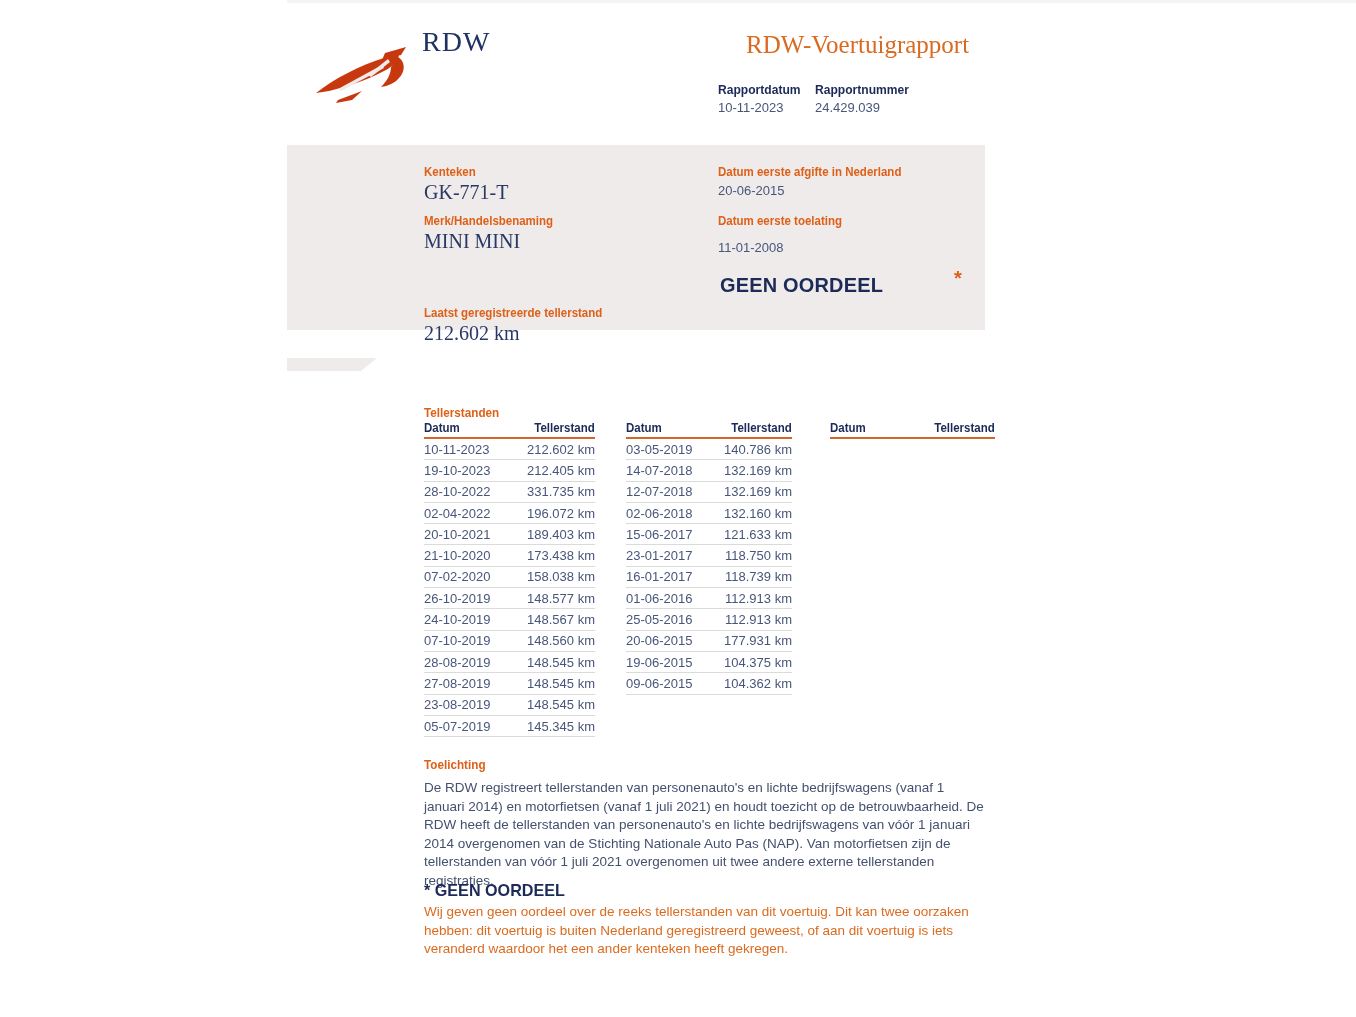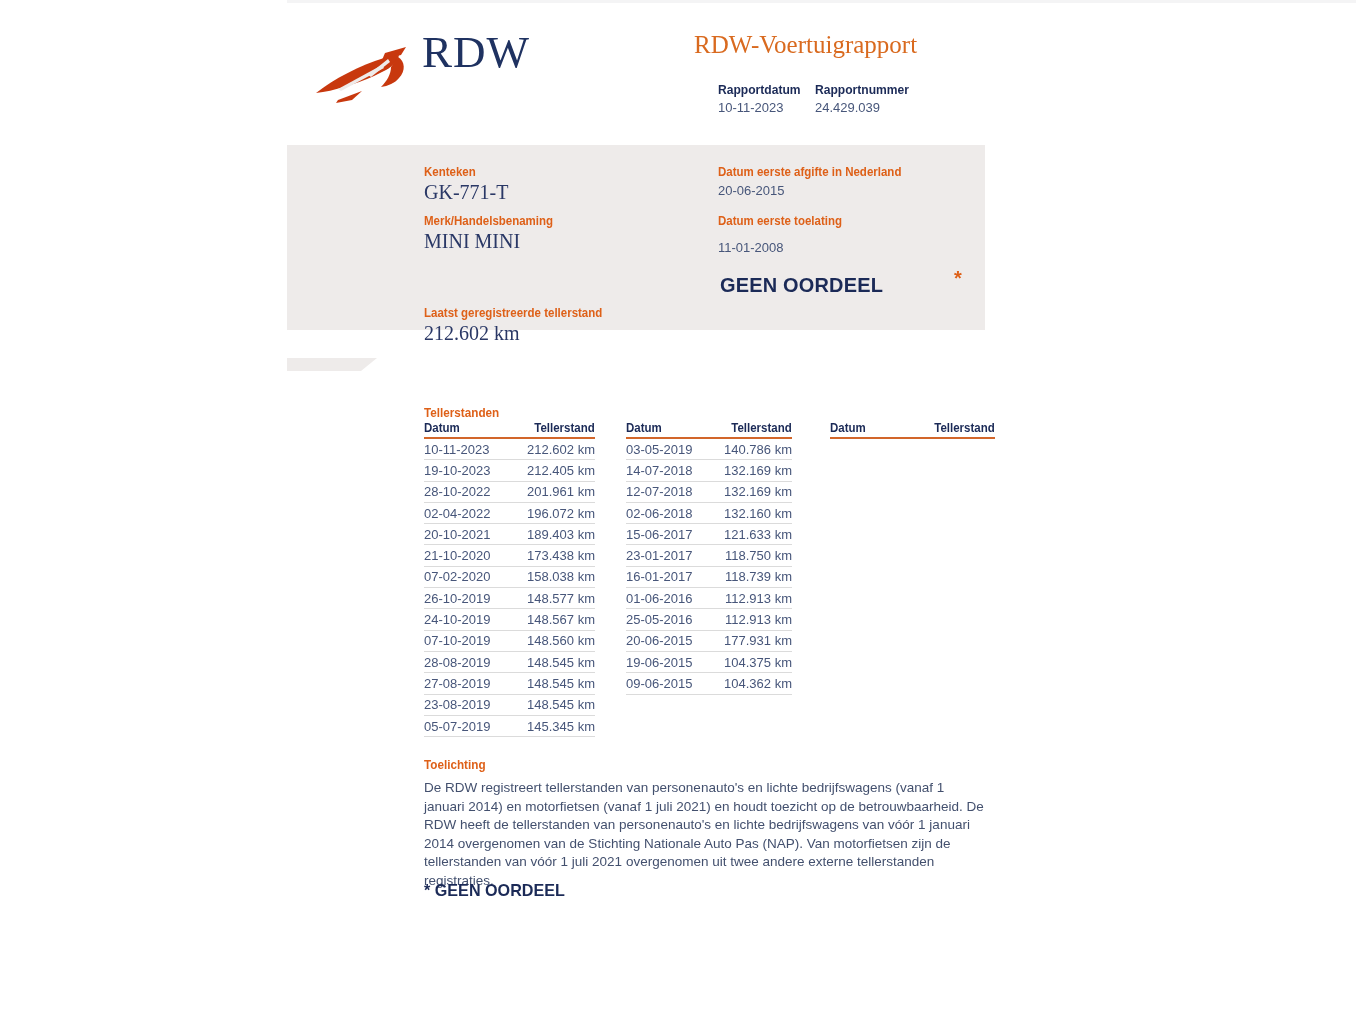--- a/index.html
+++ b/index.html
@@ -6,22 +6,22 @@
   html,body { width:1356px; height:1017px; background:#ffffff; overflow:hidden;
               font-family:"Liberation Sans", sans-serif; }
   .abs { position:absolute; }
   #page { position:relative; width:1356px; height:1017px; background:#fff; }
 
   
   .top-strip { left:287px; top:0; width:1069px; height:3px; background:#f4f4f5; }
 
   
   .wordmark { left:422px; top:26px; font-family:"Liberation Serif", serif;
-              font-size:45px; color:#1f3261; letter-spacing:1px; }
-  .report-title { left:694px; top:31px; font-family:"Liberation Serif", serif;
+              font-size:28px; color:#1f3261; letter-spacing:1px; }
+  .report-title { left:746px; top:31px; font-family:"Liberation Serif", serif;
                   font-size:25px; color:#d96a1f; }
   .meta-label { font-weight:bold; font-size:13px; color:#1b2a57;
                 transform:scaleX(0.93); transform-origin:left; white-space:nowrap; }
   .meta-value { font-size:13px; color:#47567a; white-space:nowrap; }
 
   
   .card { left:287px; top:145px; width:698px; height:185px; background:#eeebea; }
   .card-tail { left:287px; top:358px; width:90px; height:13px; background:#eeebea;
                clip-path:polygon(0 0, 100% 0, calc(100% - 16px) 100%, 0 100%); }
   .olabel { font-weight:bold; font-size:12.5px; color:#de6018;
@@ -112,21 +112,21 @@
         <div class="trow">
           <span>10-11-2023</span>
           <span>212.602 km</span>
         </div>
         <div class="trow">
           <span>19-10-2023</span>
           <span>212.405 km</span>
         </div>
         <div class="trow">
           <span>28-10-2022</span>
-          <span>201.961 km</span>
+          <span>331.735 km</span>
         </div>
         <div class="trow">
           <span>02-04-2022</span>
           <span>196.072 km</span>
         </div>
         <div class="trow">
           <span>20-10-2021</span>
           <span>189.403 km</span>
         </div>
         <div class="trow">
@@ -230,14 +230,15 @@
       <span class="th left">Datum</span>
       <span class="th right">Tellerstand</span>
     </div>
     <div></div>
   </div>
 
   <div class="abs section-heading" style="left:424px; top:757px;">Toelichting</div>
   <div class="abs body-par" style="left:424px; top:779px;">De RDW registreert tellerstanden van personenauto's en lichte bedrijfswagens (vanaf 1 januari 2014) en motorfietsen (vanaf 1 juli 2021) en houdt toezicht op de betrouwbaarheid. De RDW heeft de tellerstanden van personenauto's en lichte bedrijfswagens van vóór 1 januari 2014 overgenomen van de Stichting Nationale Auto Pas (NAP). Van motorfietsen zijn de tellerstanden van vóór 1 juli 2021 overgenomen uit twee andere externe tellerstanden registraties.</div>
 
   <div class="abs note-heading" style="left:424px; top:881px;">* GEEN OORDEEL</div>
+  <div class="abs orange-par" style="left:424px; top:903px;">Wij geven geen oordeel over de reeks tellerstanden van dit voertuig. Dit kan twee oorzaken hebben: dit voertuig is buiten Nederland geregistreerd geweest, of aan dit voertuig is iets veranderd waardoor het een ander kenteken heeft gekregen.</div>
 
 </div>
 
 </body></html>

